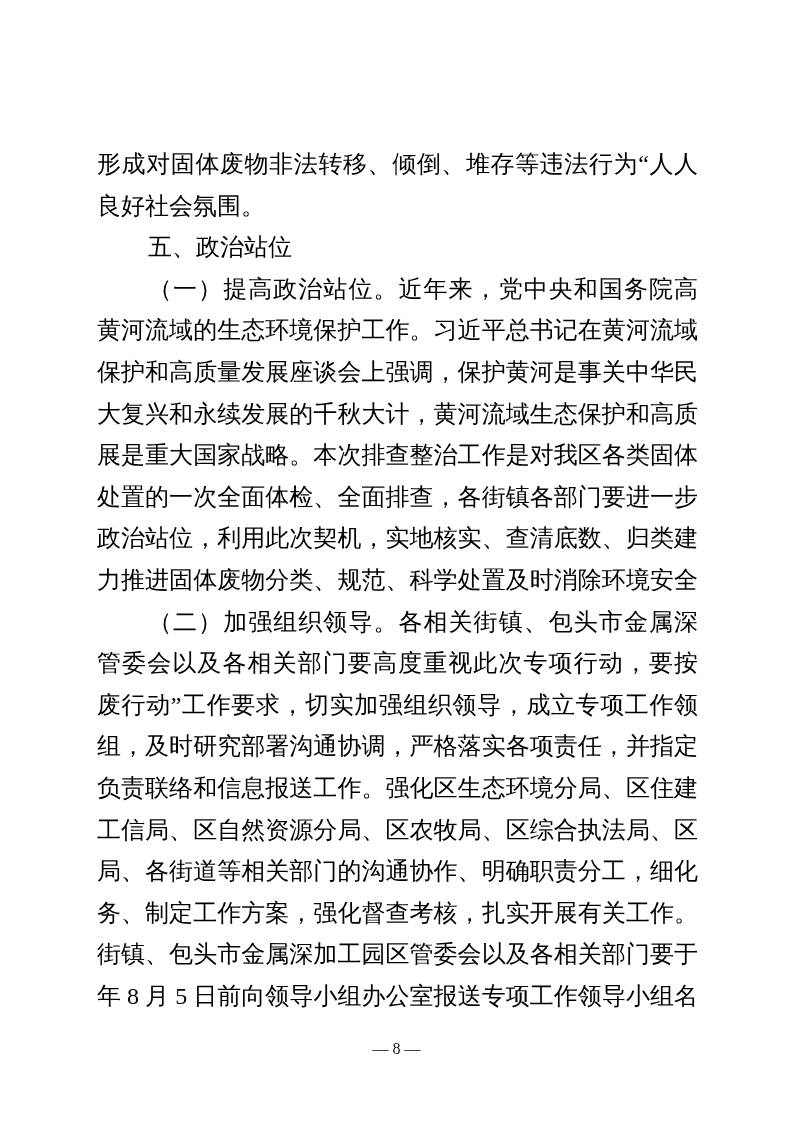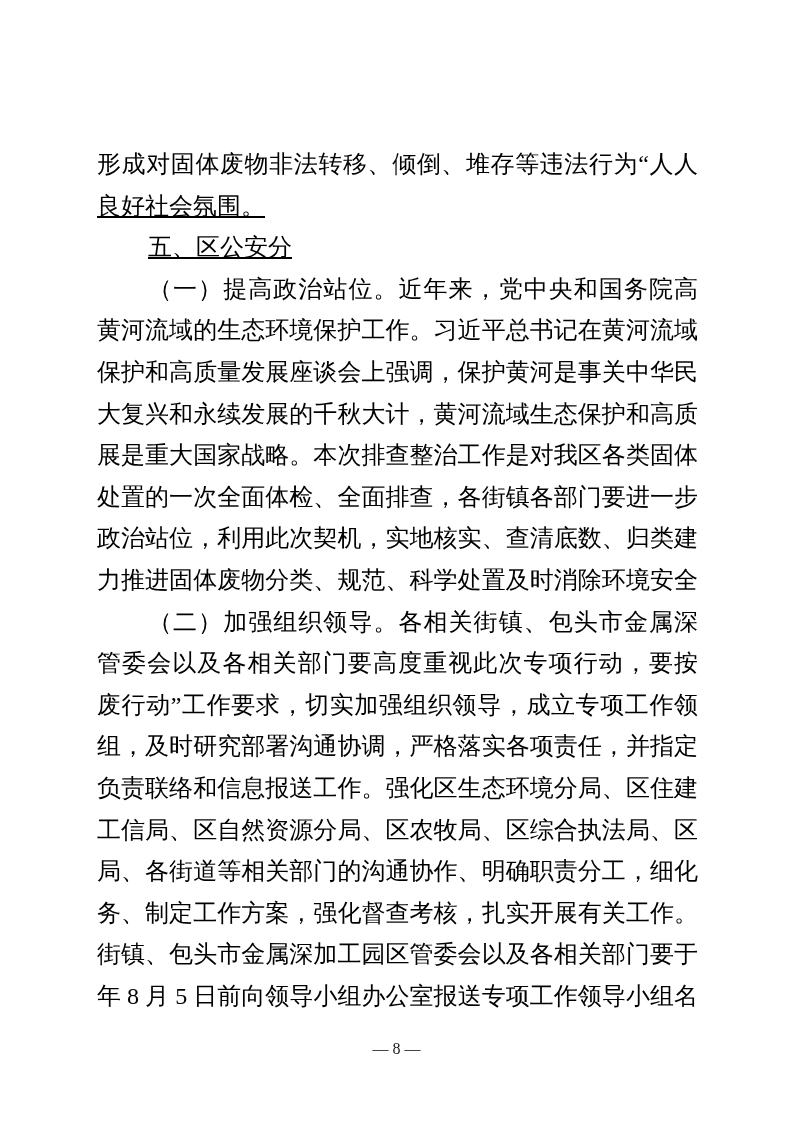--- a/index.html
+++ b/index.html
@@ -34,21 +34,20 @@
     line-height: 41.6px;
     height: 41.6px;
     overflow: hidden;
     text-align: justify;
     text-align-last: justify;
     white-space: normal;
   }
   .line.end {
     text-align: right;
     text-align-last: left;
-    text-decoration: underline;
   }
   .line.indent {
     text-indent: 51px;
   }
   .footer {
     position: absolute;
     left: 0;
     top: 1038px;
     width: 793px;
     text-align: center;
@@ -57,21 +56,21 @@
     color: #1a1a1a;
   }
 </style>
 </head>
 <body>
 
 <div class="page">
   <div class="content">
     <div class="line">形成对固体废物非法转移、倾倒、堆存等违法行为“人人喊打”的</div>
     <div class="line end">良好社会氛围。</div>
-    <div class="line end indent">五、区公安分</div>
+    <div class="line end indent">五、政治站位</div>
     <div class="line indent">（一）提高政治站位。近年来，党中央和国务院高度重视</div>
     <div class="line">黄河流域的生态环境保护工作。习近平总书记在黄河流域生态</div>
     <div class="line">保护和高质量发展座谈会上强调，保护黄河是事关中华民族伟</div>
     <div class="line">大复兴和永续发展的千秋大计，黄河流域生态保护和高质量发</div>
     <div class="line">展是重大国家战略。本次排查整治工作是对我区各类固体废物</div>
     <div class="line">处置的一次全面体检、全面排查，各街镇各部门要进一步提高</div>
     <div class="line">政治站位，利用此次契机，实地核实、查清底数、归类建档，大</div>
     <div class="line">力推进固体废物分类、规范、科学处置及时消除环境安全隐患。</div>
     <div class="line indent">（二）加强组织领导。各相关街镇、包头市金属深加工园区</div>
     <div class="line">管委会以及各相关部门要高度重视此次专项行动，要按照“清</div>

